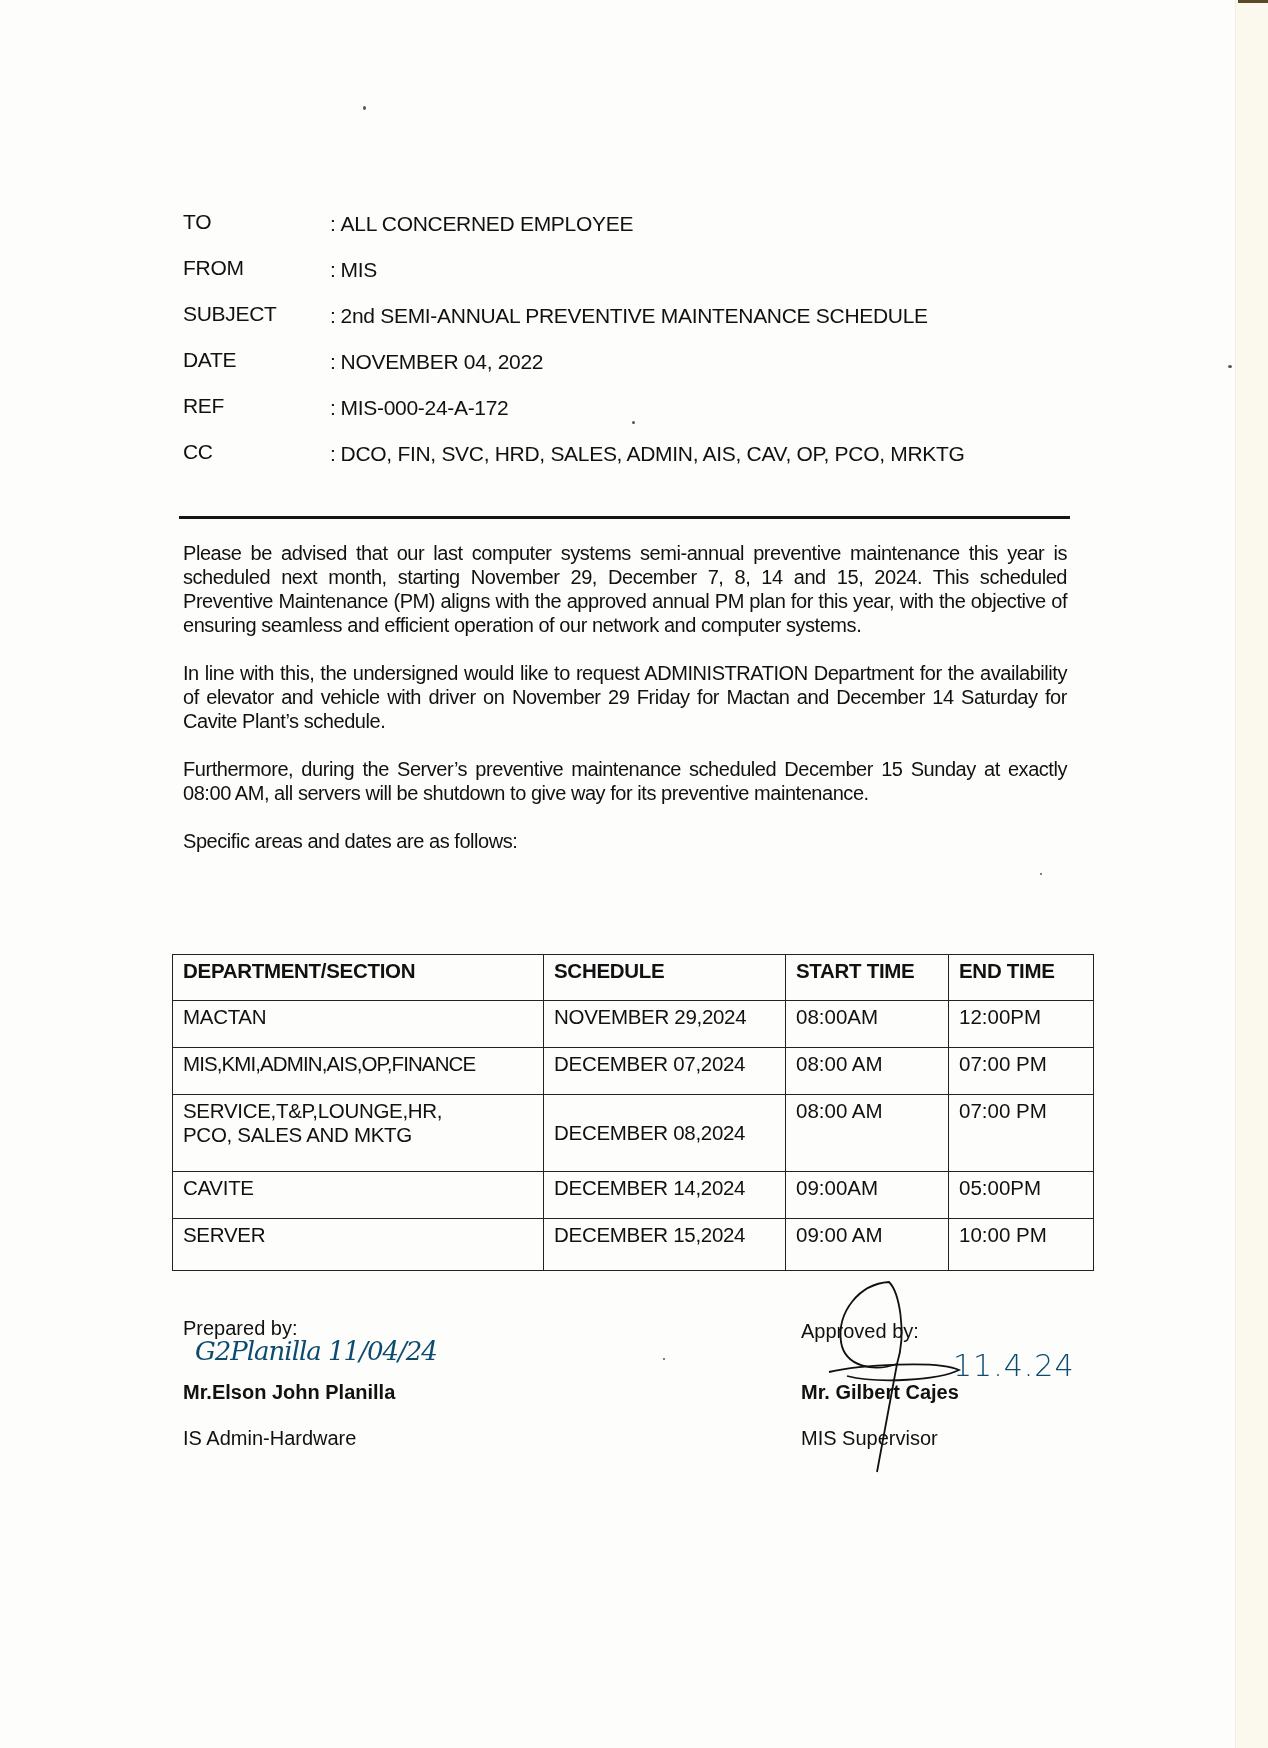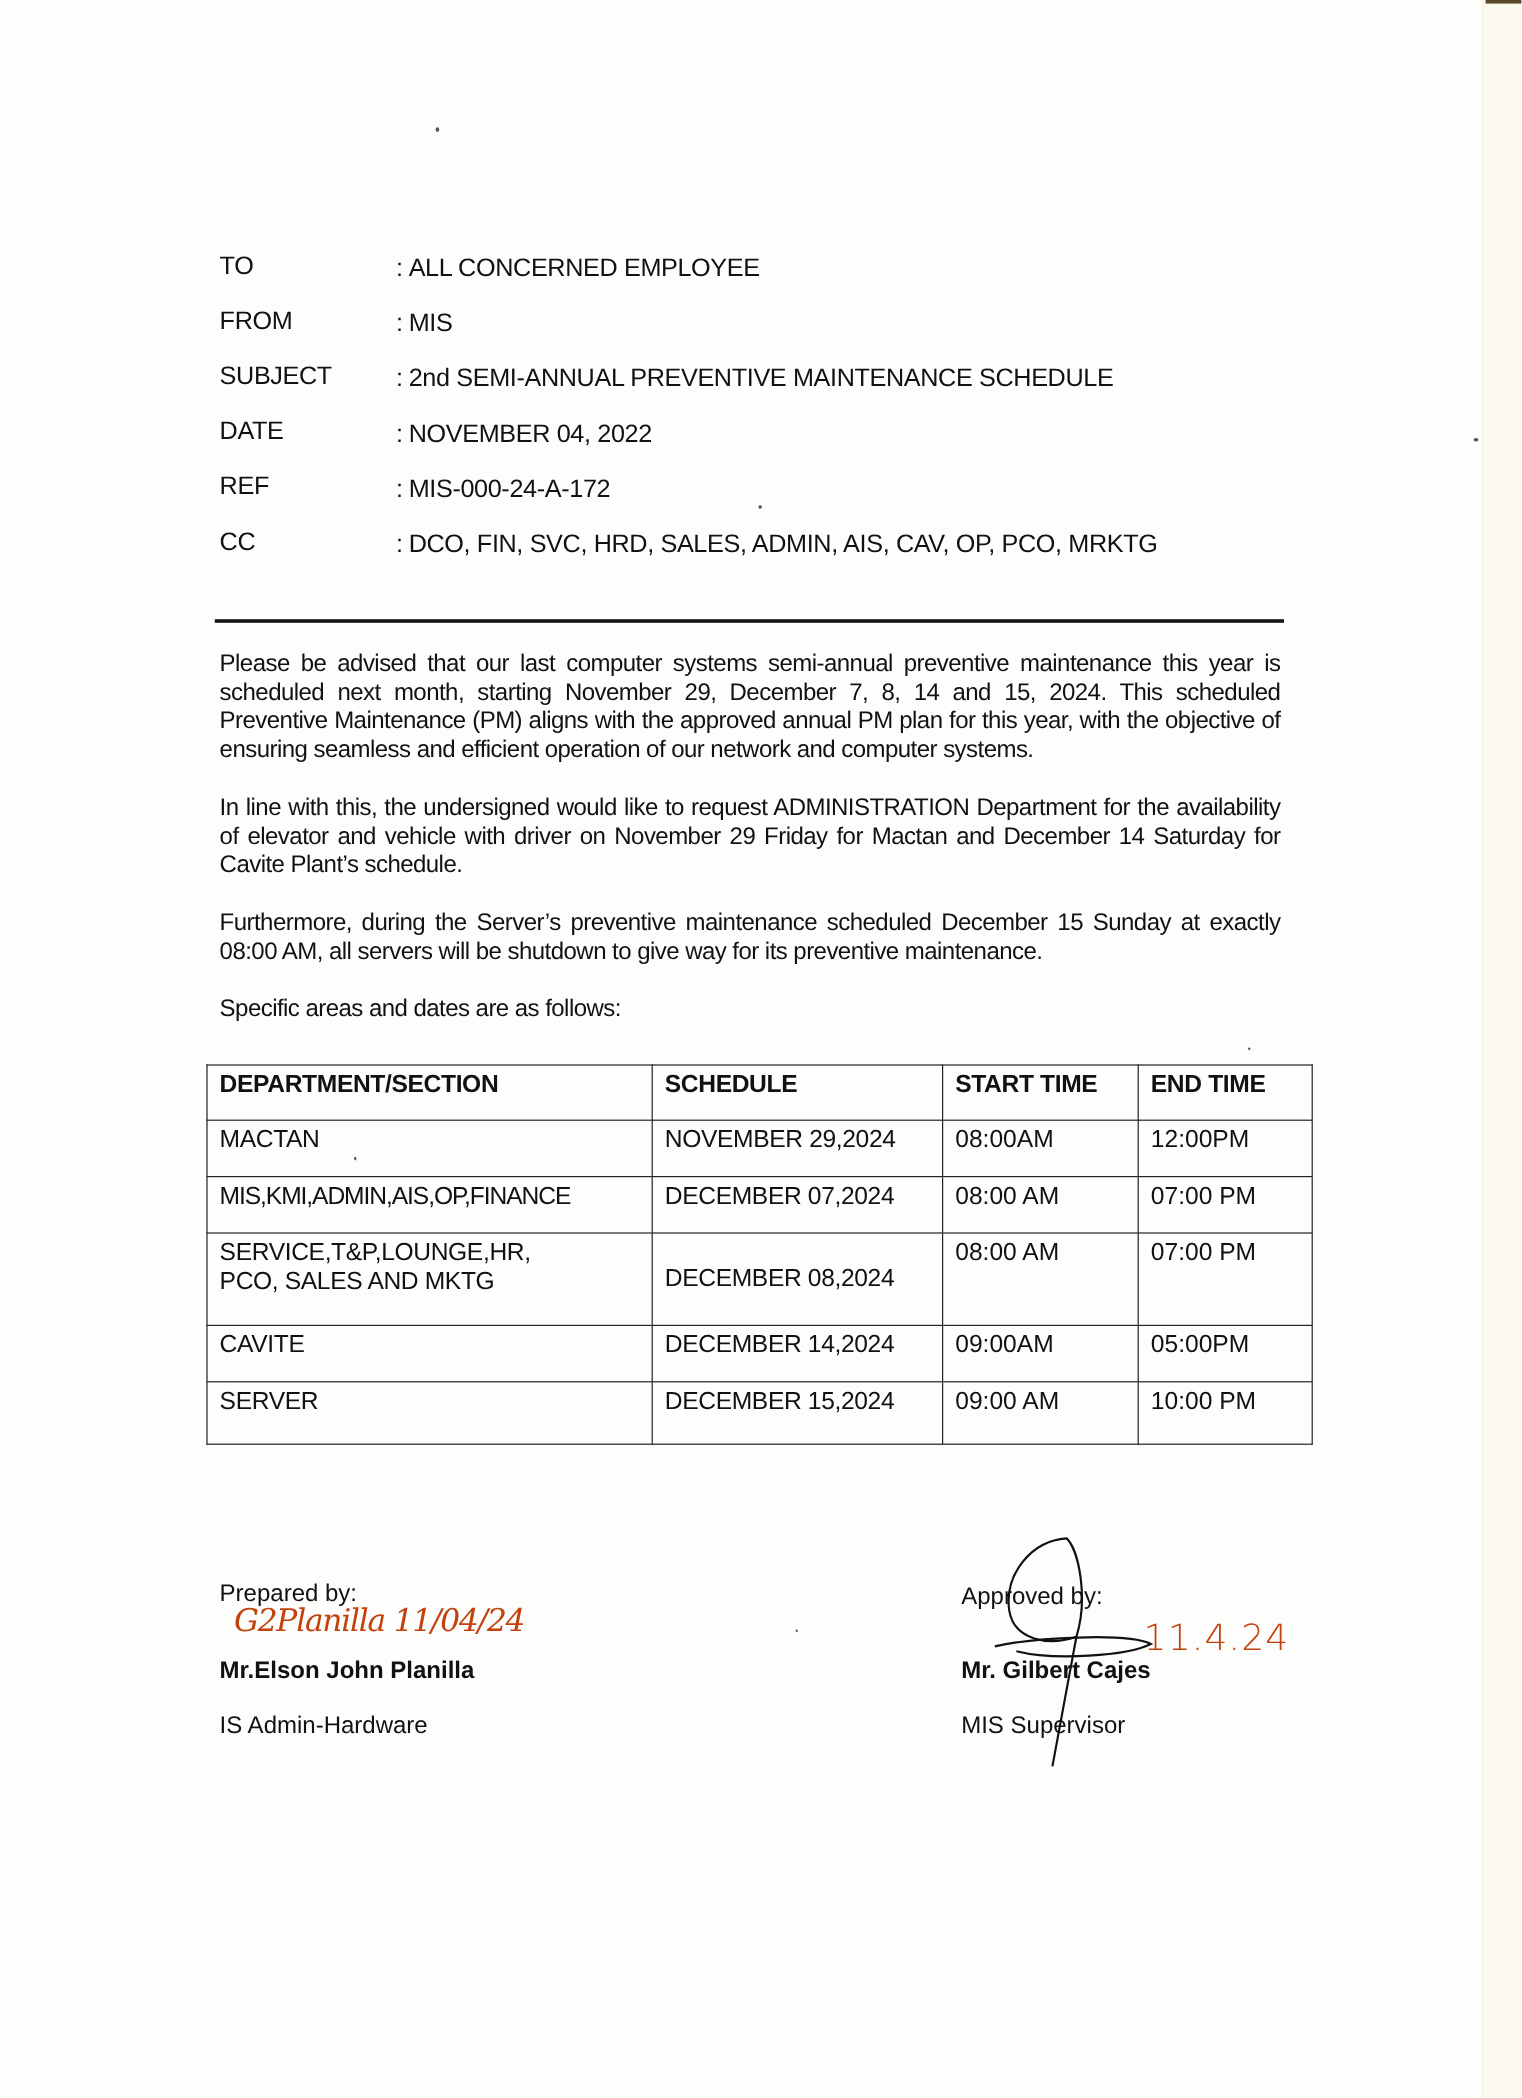--- a/index.html
+++ b/index.html
@@ -90,21 +90,21 @@
       text-align: justify;
     }
     .body-text p.intro-table {
       margin-bottom: 0;
     }
 
     
     .schedule-table {
       position: absolute;
       left: 172px;
-      top: 887px;
+      top: 954px;
       border-collapse: collapse;
       font-size: 20.5px;
       letter-spacing: -0.3px;
     }
     .schedule-table th,
     .schedule-table td {
       border: 1.5px solid #222;
       vertical-align: top;
       text-align: left;
       padding: 4px 10px 0 10px;
@@ -146,21 +146,21 @@
       left: 0;
       top: 139px;
       white-space: nowrap;
     }
     .sig-approved .sig-name { top: 90px; }
     .sig-approved .sig-title { top: 136px; }
     .handwriting {
       position: absolute;
       font-family: "DejaVu Serif", serif;
       font-style: italic;
-      color: #c2410c;
+      color: #0c4a6e;
       white-space: nowrap;
     }
     .hw-prepared {
       left: 12px;
       top: 52px;
       font-size: 26px;
       letter-spacing: -1px;
     }
     .hw-approved-date {
       left: 152px;

